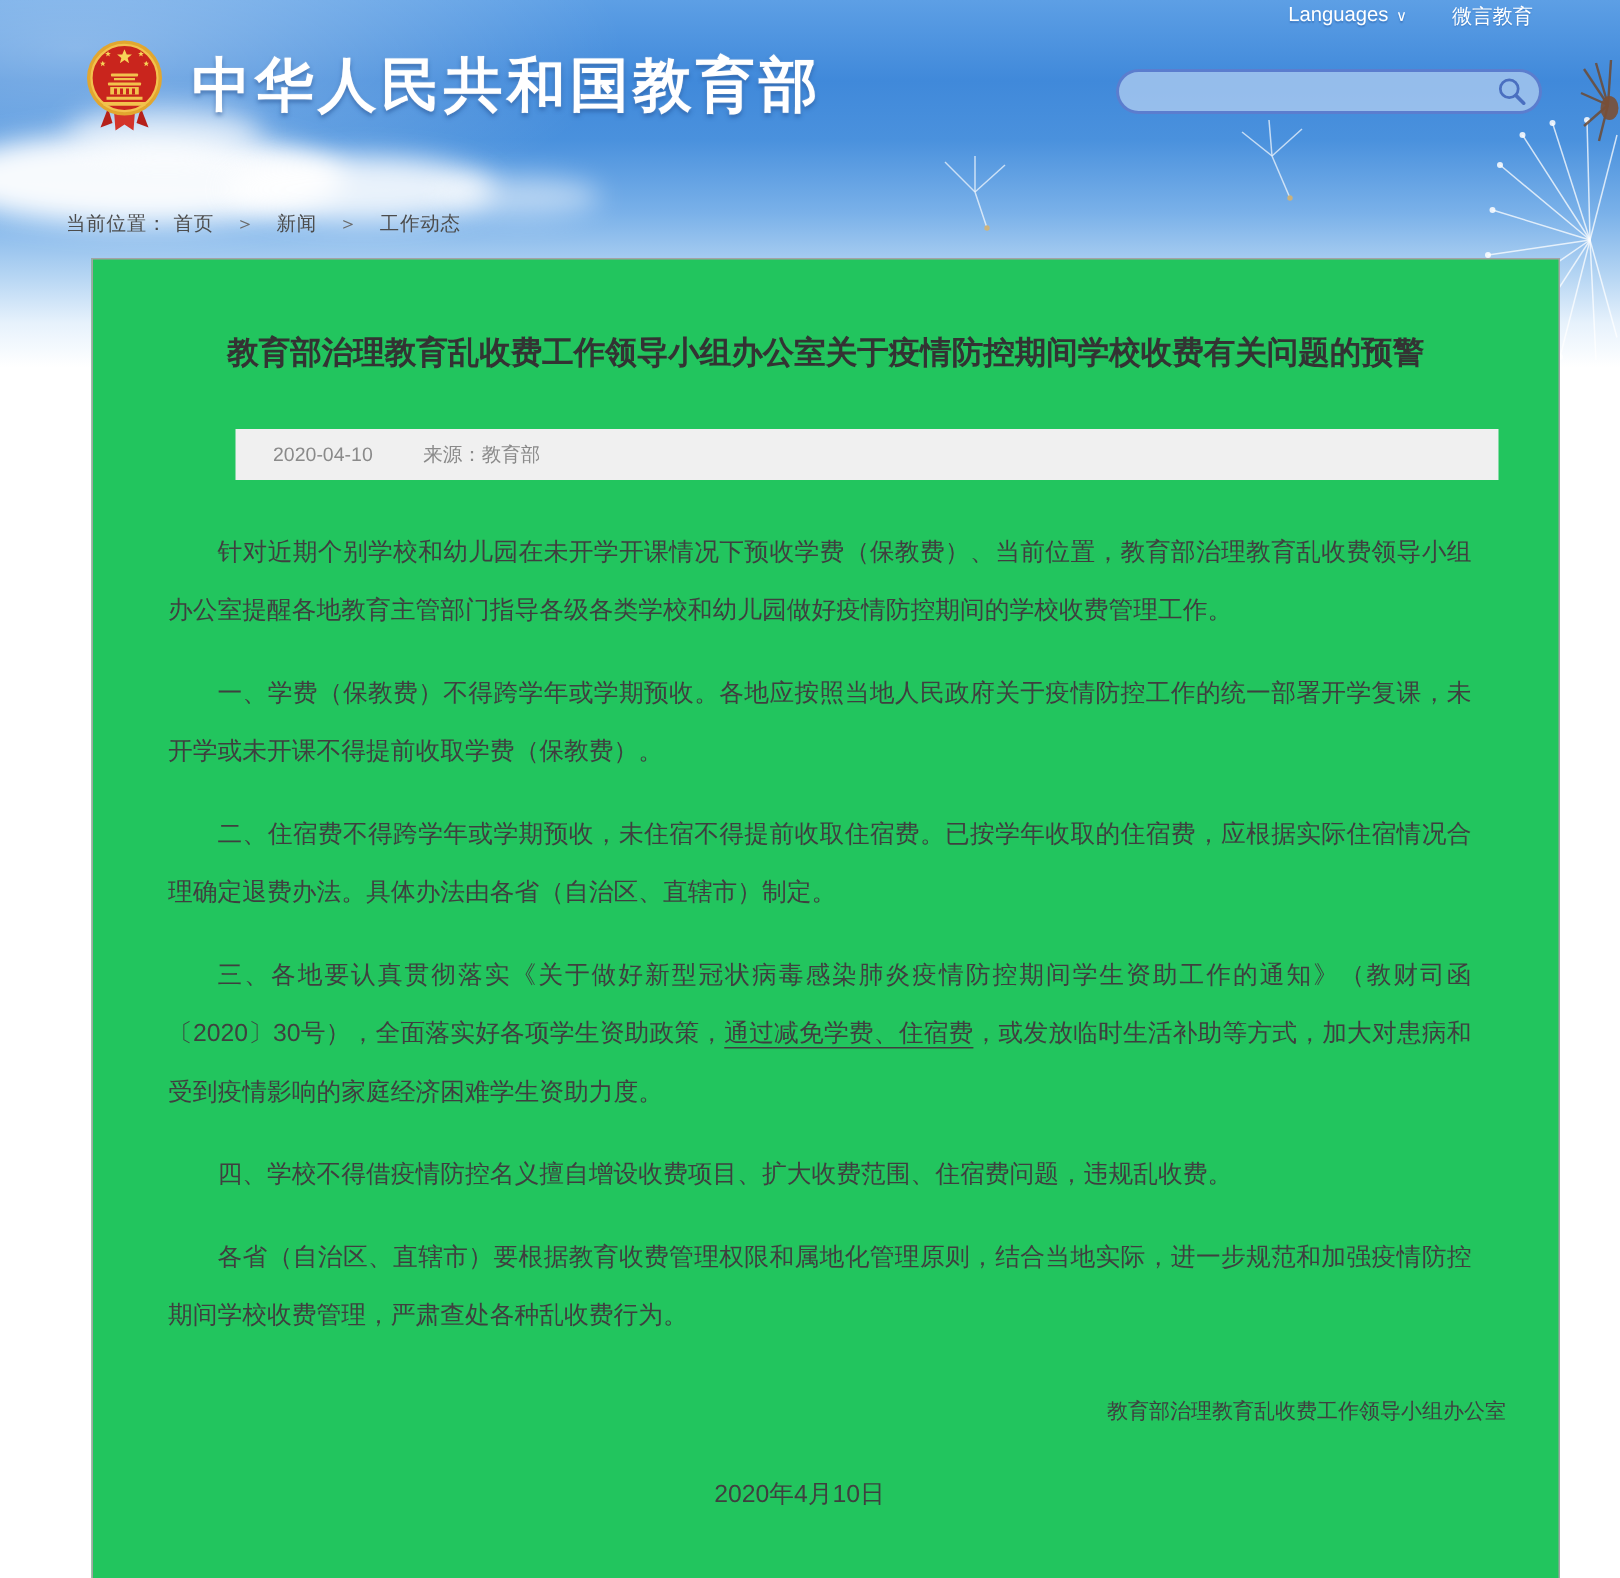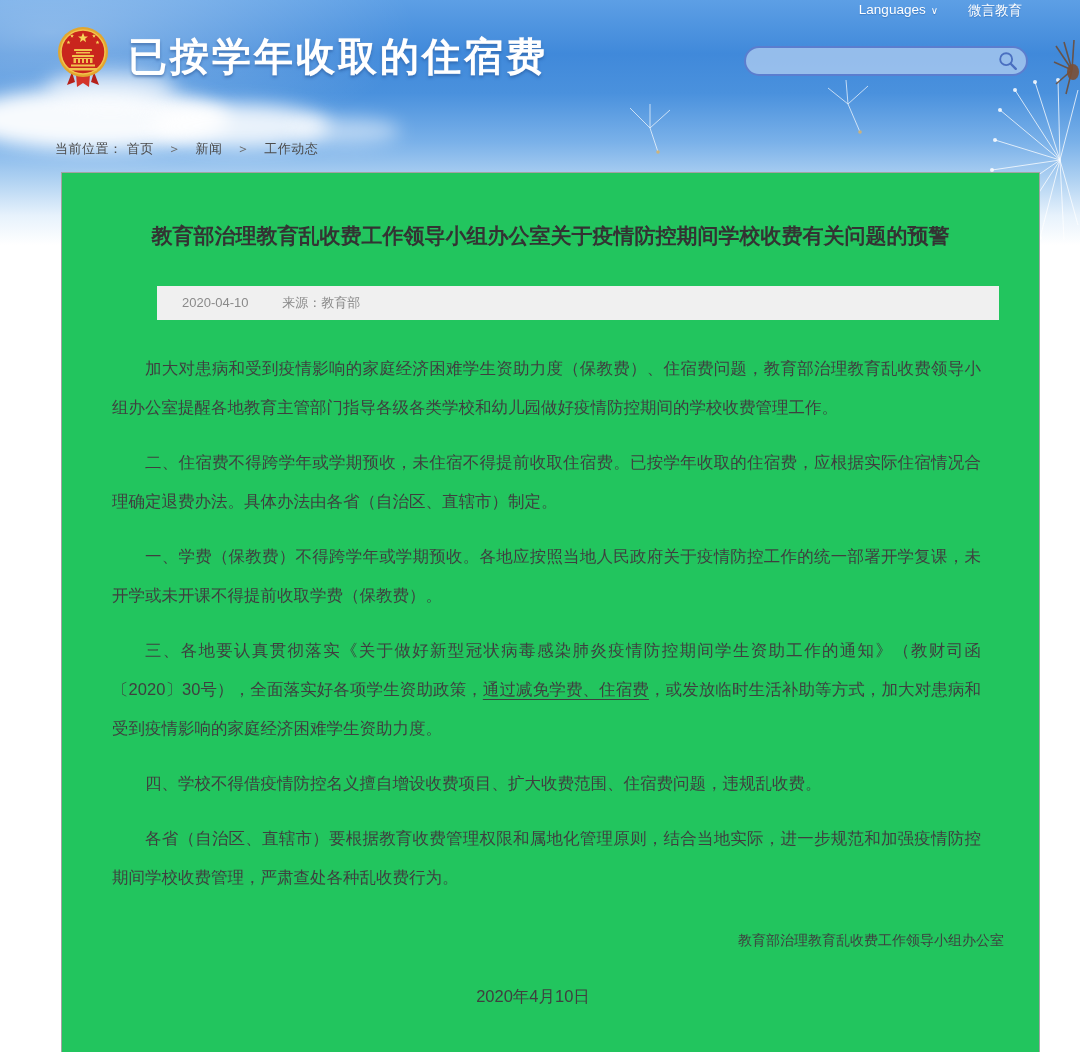--- a/index.html
+++ b/index.html
@@ -55,21 +55,21 @@
     display:flex; align-items:center; padding:0 7px 0 14px;
   }
   .searchbar input {
     flex:1; border:none; outline:none; background:transparent;
     font-size:13px; color:#33507a;
   }
   .search-icon-btn { width:22px; height:22px; cursor:pointer; flex:0 0 auto; }
 
   
   .breadcrumb {
-    position:absolute; top:140px; left:55px;
+    position:absolute; top:140px; left:44px;
     font-size:13px; color:#4c4c4c; letter-spacing:.5px;
   }
   .breadcrumb a { color:#4c4c4c; text-decoration:none; cursor:pointer; }
   .crumb-sep { margin:0 10px; color:#6a6a6a; }
 
   
   .panel {
     position:absolute; top:172px; left:61px; width:979px; height:992px;
     background:#22c55e; border:1px solid #a3a3a3; border-bottom:none;
   }
@@ -195,21 +195,21 @@
   </g>
   <g fill="#c9251d">
     <rect x="38" y="66" width="4" height="8"></rect>
       <rect x="46" y="66" width="4" height="8"></rect>
     <rect x="54" y="66" width="4" height="8"></rect>
       <rect x="62" y="66" width="4" height="8"></rect>
   </g>
 </svg>
 
 <div class="site-title-block">
-  <div class="site-title">已按学年收取的住宿费</div>
+  <div class="site-title">中华人民共和国教育部</div>
 </div>
 
 <div class="top-utility">
   <a><span>Languages</span><span class="lang-chevron">∨</span></a>
   <a>微言教育</a>
 </div>
 
 <div class="searchbar">
   <input type="text" style="">
   <svg class="search-icon-btn" viewBox="0 0 24 24">
@@ -227,22 +227,22 @@
   <a>工作动态</a>
 </div>
 
 <div class="panel">
   <h1 class="article-title">教育部治理教育乱收费工作领导小组办公室关于疫情防控期间学校收费有关问题的预警</h1>
   <div class="date-bar">
     <span>2020-04-10</span>
     <span class="src">来源：教育部</span>
   </div>
   <div class="article-body">
-      <p><span>加大对患病和受到疫情影响的家庭经济困难学生资助力度（保教费）、住宿费问题，教育部治理教育乱收费领导小组办公室提醒各地教育主管部门指导各级各类学校和幼儿园做好疫情防控期间的学校收费管理工作。</span></p>
+      <p><span>针对近期个别学校和幼儿园在未开学开课情况下预收学费（保教费）、当前位置，教育部治理教育乱收费领导小组办公室提醒各地教育主管部门指导各级各类学校和幼儿园做好疫情防控期间的学校收费管理工作。</span></p>
+      <p><span>一、学费（保教费）不得跨学年或学期预收。各地应按照当地人民政府关于疫情防控工作的统一部署开学复课，未开学或未开课不得提前收取学费（保教费）。</span></p>
       <p><span>二、住宿费不得跨学年或学期预收，未住宿不得提前收取住宿费。已按学年收取的住宿费，应根据实际住宿情况合理确定退费办法。具体办法由各省（自治区、直辖市）制定。</span></p>
-      <p><span>一、学费（保教费）不得跨学年或学期预收。各地应按照当地人民政府关于疫情防控工作的统一部署开学复课，未开学或未开课不得提前收取学费（保教费）。</span></p>
       <p><span>三、各地要认真贯彻落实《关于做好新型冠状病毒感染肺炎疫情防控期间学生资助工作的通知》（教财司函〔2020〕30号），全面落实好各项学生资助政策，</span><span class="u">通过减免学费、住宿费</span><span>，或发放临时生活补助等方式，加大对患病和受到疫情影响的家庭经济困难学生资助力度。</span></p>
       <p><span>四、学校不得借疫情防控名义擅自增设收费项目、扩大收费范围、住宿费问题，违规乱收费。</span></p>
       <p><span>各省（自治区、直辖市）要根据教育收费管理权限和属地化管理原则，结合当地实际，进一步规范和加强疫情防控期间学校收费管理，严肃查处各种乱收费行为。</span></p>
     </div>
   <div class="signature">教育部治理教育乱收费工作领导小组办公室</div>
   <div class="sign-date">2020年4月10日</div>
 </div>
 
 </body></html>

